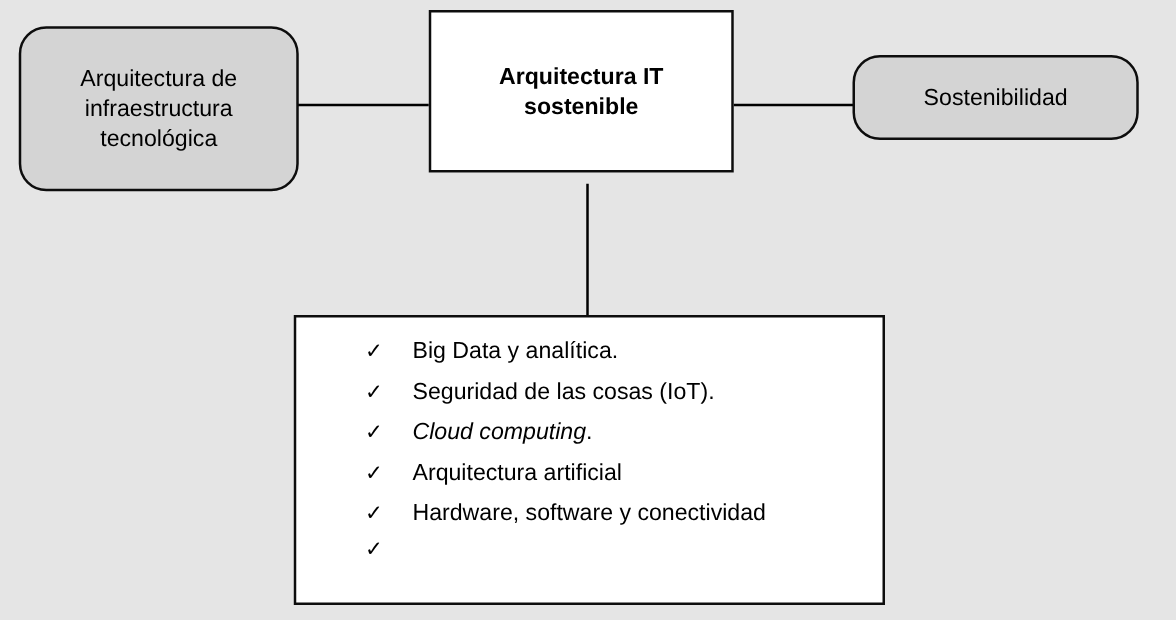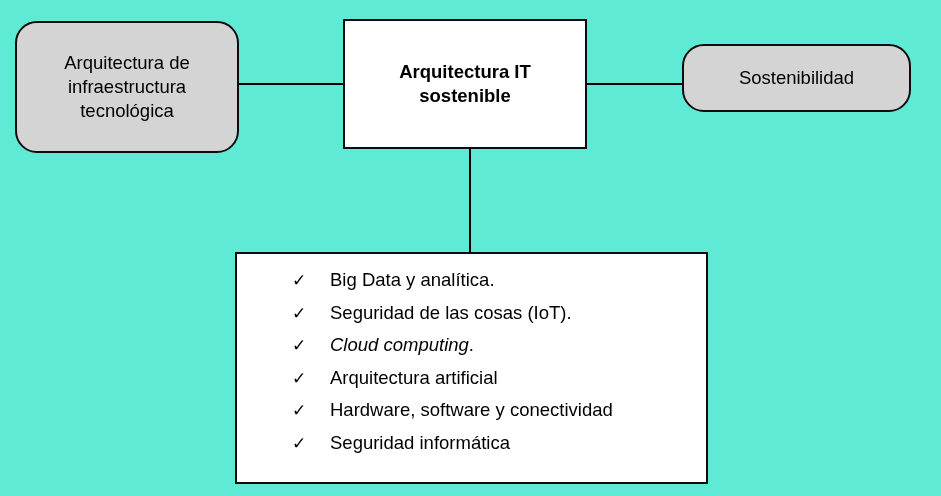--- a/index.html
+++ b/index.html
@@ -9,21 +9,21 @@
   }
   body {
     font-family: "Liberation Sans", sans-serif;
     -webkit-font-smoothing: antialiased;
   }
 
   #canvas {
     position: relative;
     width: 941px;
     height: 496px;
-    background: #5eead4;
+    background: #e5e5e5;
     overflow: hidden;
   }
 
   
   .connector {
     position: absolute;
     background: #000000;
   }
   .connector.h { height: 2px; }
   .connector.v { width: 2px; }
@@ -67,21 +67,21 @@
   }
   #node-infra .node-label {
     font-size: 18.5px;
     font-weight: 400;
     padding: 0 14px;
     box-sizing: border-box;
   }
 
   #node-core {
     left: 343px;
-    top: 19px;
+    top: 8px;
     width: 244px;
     height: 130px;
   }
   #node-core .node-label {
     font-size: 18.5px;
     font-weight: 700;
     padding: 0 16px;
     box-sizing: border-box;
   }
 
@@ -187,18 +187,17 @@
         <li class="list-item">
           <span class="check-icon">✓</span>
           <span class="item-text">Arquitectura artificial</span>
         </li>
         <li class="list-item">
           <span class="check-icon">✓</span>
           <span class="item-text">Hardware, software y conectividad</span>
         </li>
         <li class="list-item">
           <span class="check-icon">✓</span>
-          <span class="item-text">Seguridad informática</span>
         </li>
       </ul>
   </div>
 
 </div>
 
 </body></html>

